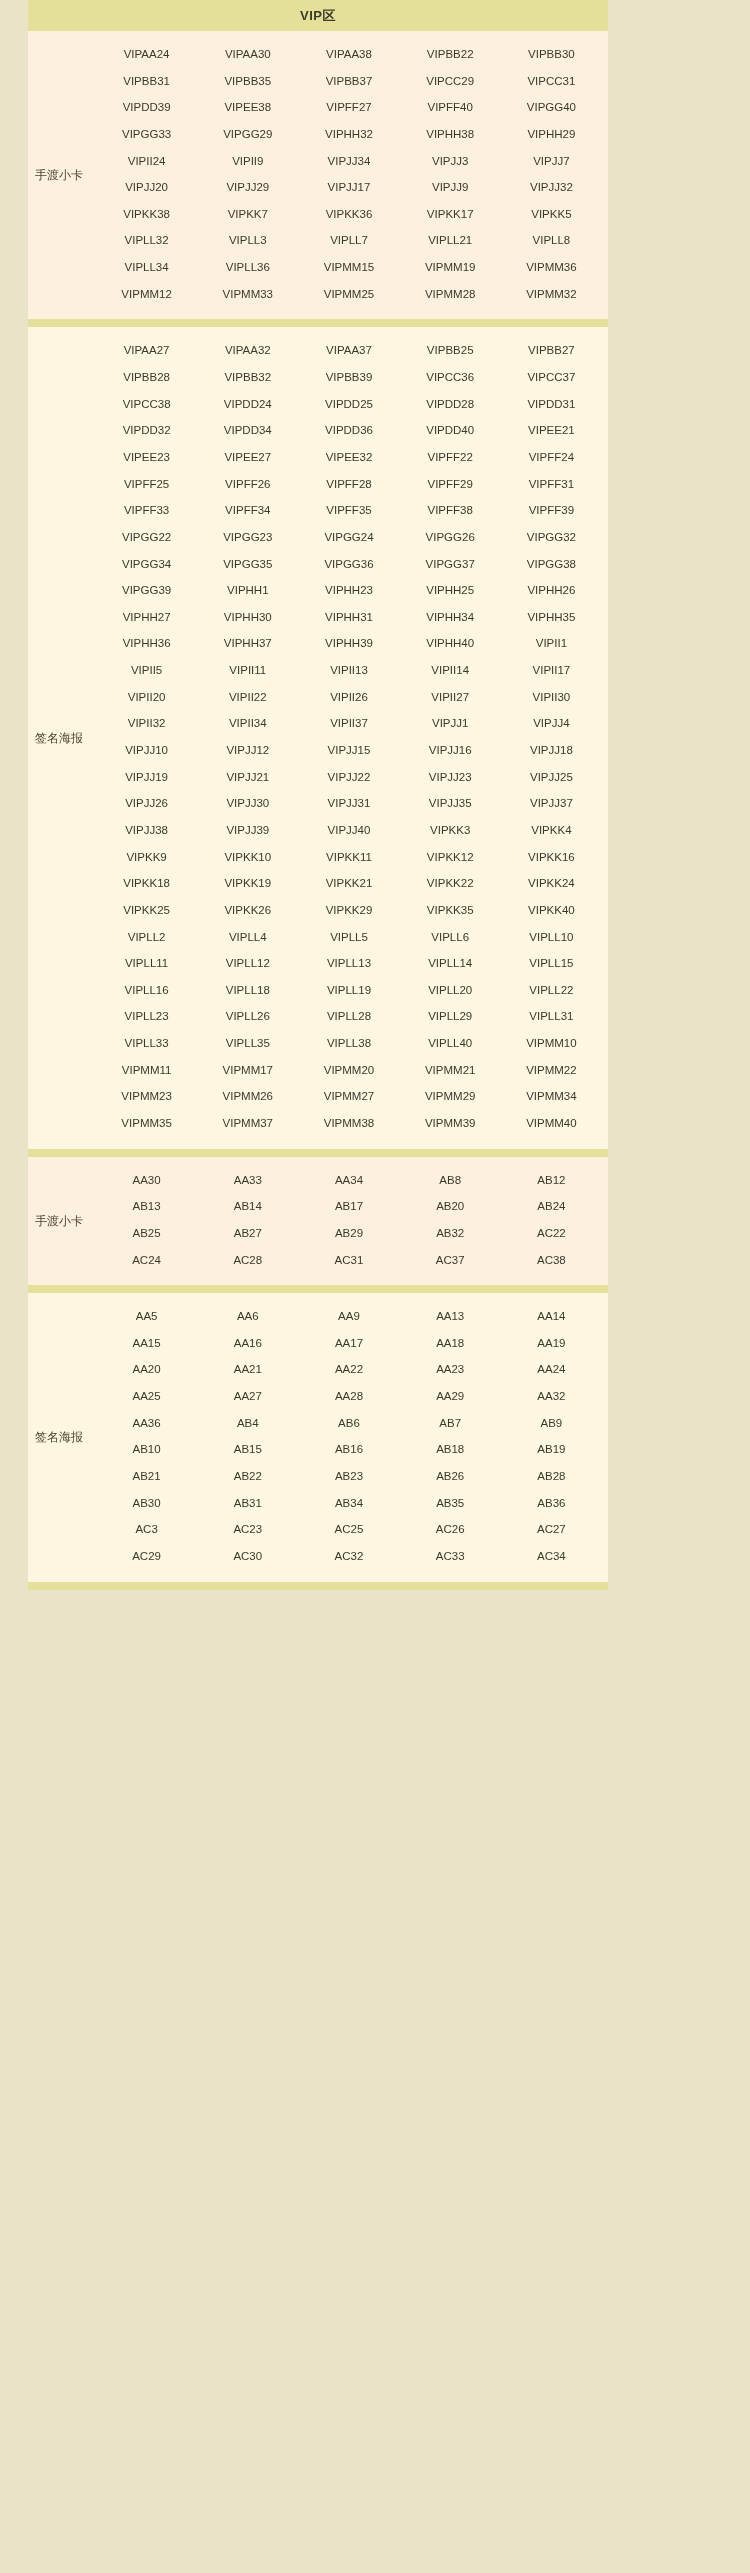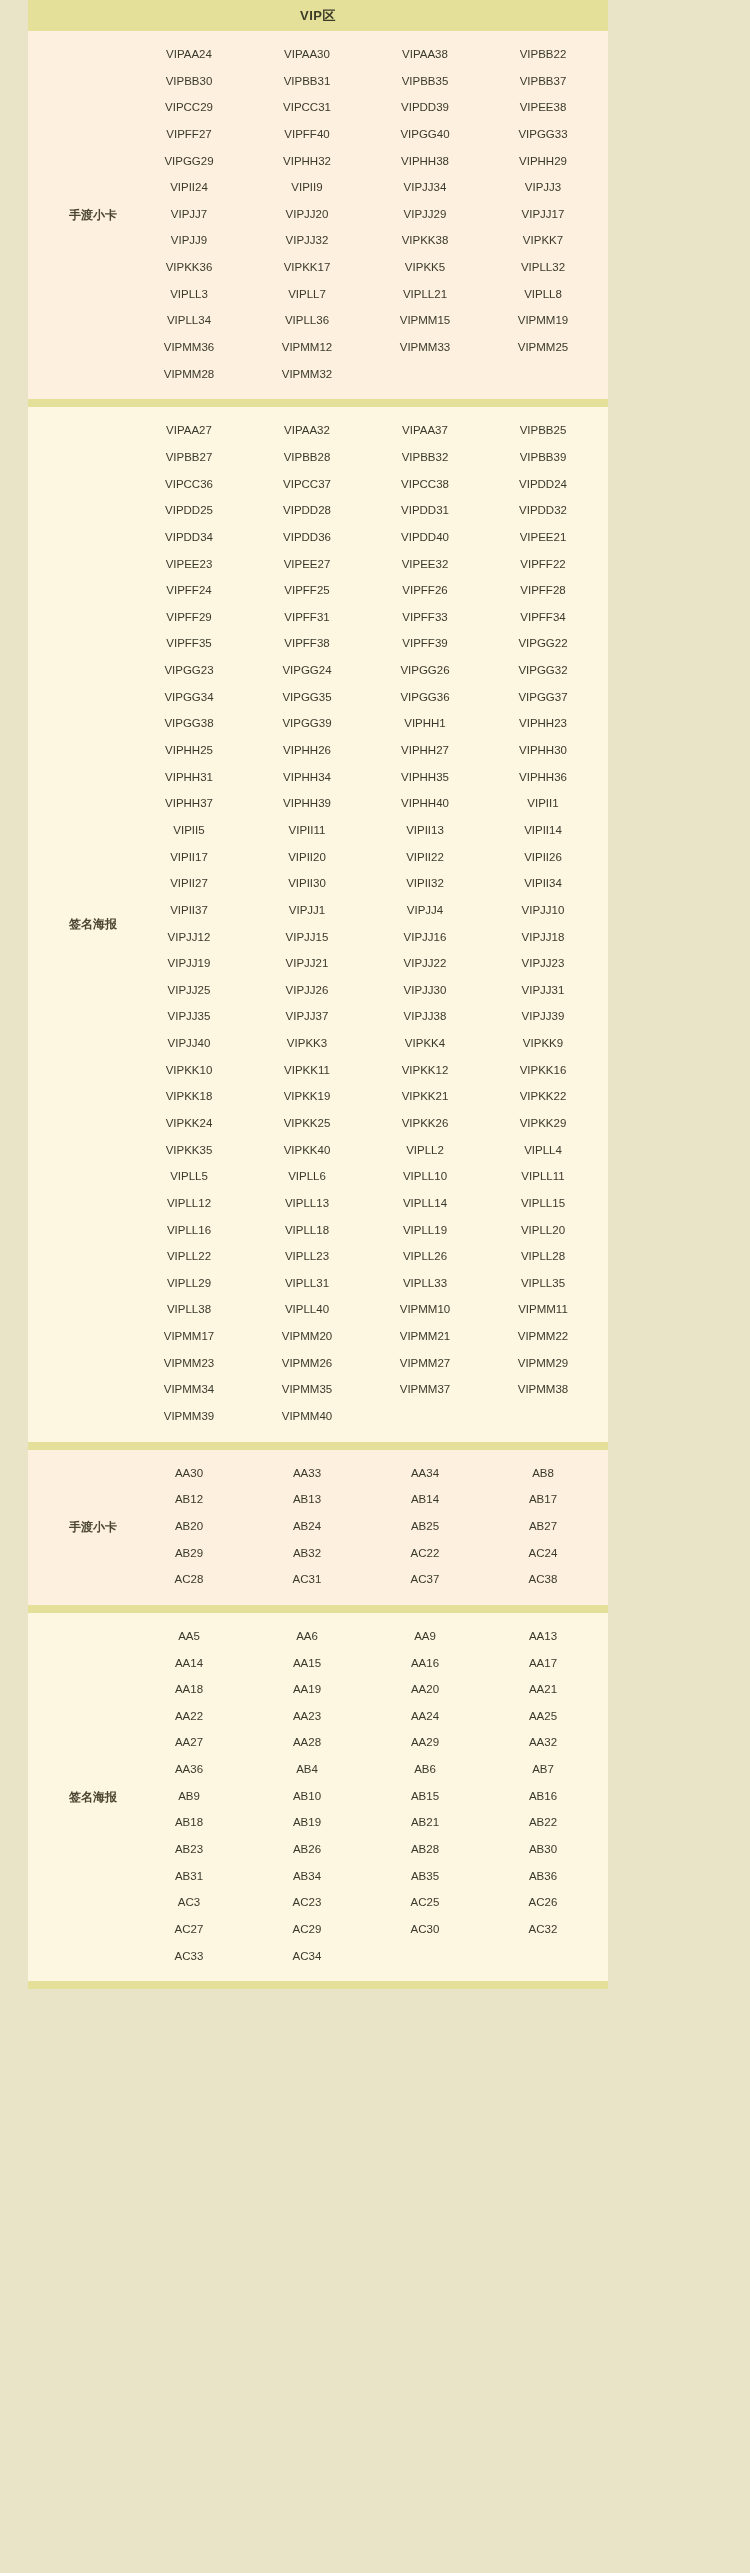--- a/index.html
+++ b/index.html
@@ -40,32 +40,31 @@
   .section.a-handcard   { background: #fdf0df; }
   .section.a-poster     { background: #fdf6e0; }
 
   .section-label {
     flex: 0 0 62px;
     width: 62px;
     display: flex;
     align-items: center;
     justify-content: center;
     font-size: 12px;
-    font-weight: bold;
+    font-weight: normal;
     color: #4a4530;
     text-align: center;
     line-height: 1.4;
     padding: 4px 2px;
     box-sizing: border-box;
-    margin-left: 34px;
   }
   .grid {
     flex: 1 1 auto;
     display: grid;
-    grid-template-columns: repeat(4, 1fr);
+    grid-template-columns: repeat(5, 1fr);
     padding: 10px 6px 12px 6px;
     box-sizing: border-box;
   }
   .cell {
     font-size: 11.5px;
     color: #3a3a2c;
     text-align: center;
     padding: 7px 2px;
     line-height: 1.1;
     white-space: nowrap;

